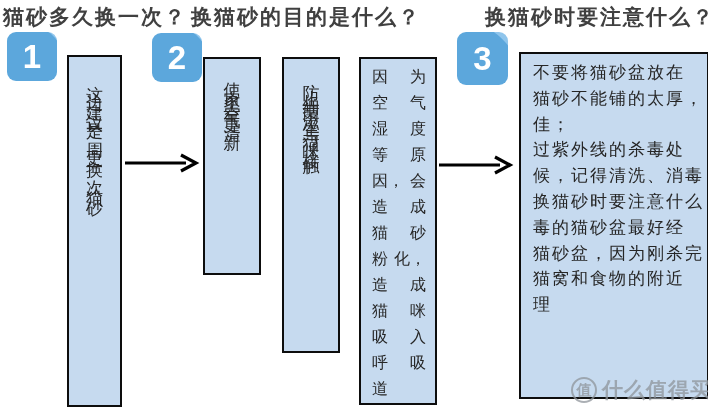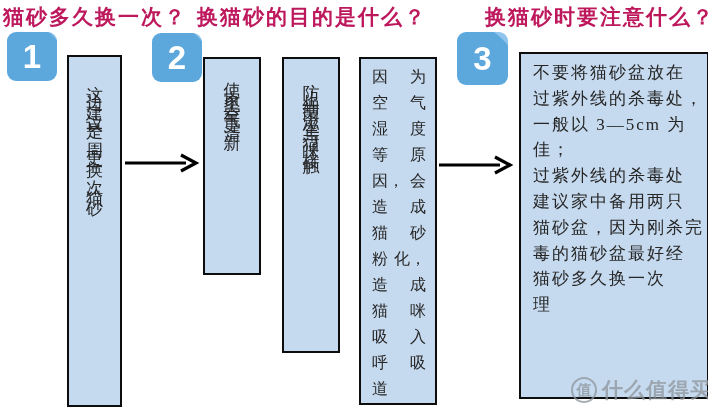--- a/index.html
+++ b/index.html
@@ -1,21 +1,21 @@
 <!DOCTYPE html>
 <html><head>
 <meta charset="utf-8">
 <style>
   html,body{margin:0;padding:0;background:#fff;}
   .canvas{
     position:relative;width:708px;height:416px;background:#ffffff;
     font-family:"Liberation Serif","DejaVu Serif",serif;overflow:hidden;
   }
   .title{
-    position:absolute;top:3px;font-size:21px;font-weight:bold;color:#be185d;
+    position:absolute;top:3px;font-size:21px;font-weight:bold;color:#404040;
     letter-spacing:2px;white-space:nowrap;
   }
   .badge{
     position:absolute;width:50px;height:49px;border-radius:9px;
     background:radial-gradient(circle 66px at 0% 100%, #5ca7dc 0 64px, #8fc5ec 65px);
     color:#fff;font-family:"Liberation Sans","DejaVu Sans",sans-serif;
     font-weight:bold;font-size:33px;display:flex;align-items:center;justify-content:center;
   }
   .box{
     position:absolute;background:#c6daef;border:2px solid #0d0d0d;
@@ -50,21 +50,21 @@
     font-size:15px;font-weight:bold;
   }
   .wm-text{font-size:21px;font-weight:bold;letter-spacing:1px;white-space:nowrap;}
 </style>
 </head>
 <body>
 
 <div class="canvas">
 
   <div class="title" style="left:3px;">猫砂多久换一次？</div>
-  <div class="title" style="left:197px;text-align:right;">换猫砂的目的是什么？</div>
+  <div class="title" style="left:191px;text-align:right;">换猫砂的目的是什么？</div>
   <div class="title" style="left:485px;">换猫砂时要注意什么？</div>
 
   <div class="badge" style="left:7px;top:32px;">
     <span>1</span>
   </div>
   <div class="badge" style="left:152px;top:33px;">
     <span>2</span>
   </div>
   <div class="badge" style="left:457px;top:32px;width:51px;height:53px;">
     <span>3</span>
@@ -139,28 +139,28 @@
       </div>
     </div>
 
   <svg class="arrow" style="left:438px;top:154px;" width="76" height="22" viewBox="0 0 76 22">
     <line x1="1" y1="11" x2="62" y2="11" stroke="#000" stroke-width="3.2"></line>
     <polyline points="57,3 72,11 57,19" fill="none" stroke="#000" stroke-width="3.2"></polyline>
   </svg>
 
   <div class="box hbox" style="left:519px;top:52px;width:190px;height:347px;">
       <div class="tline">不要将猫砂盆放在</div>
-      <div class="tline">过紫外线的杀毒处，</div>
-      <div class="tline">一般以 3—5cm 为</div>
+      <div class="tline">猫砂不能铺的太厚，</div>
       <div class="tline">佳；</div>
       <div class="tline">过紫外线的杀毒处</div>
-      <div class="tline">建议家中备用两只</div>
+      <div class="tline">候，记得清洗、消毒</div>
+      <div class="tline">换猫砂时要注意什么</div>
+      <div class="tline">毒的猫砂盆最好经</div>
       <div class="tline">猫砂盆，因为刚杀完</div>
-      <div class="tline">毒的猫砂盆最好经</div>
-      <div class="tline">猫砂多久换一次</div>
+      <div class="tline">猫窝和食物的附近</div>
       <div class="tline">理</div>
     </div>
 
   <div class="watermark">
     <span class="wm-logo">
       <span>值</span>
     </span>
     <span class="wm-text">什么值得买</span>
   </div>
 

